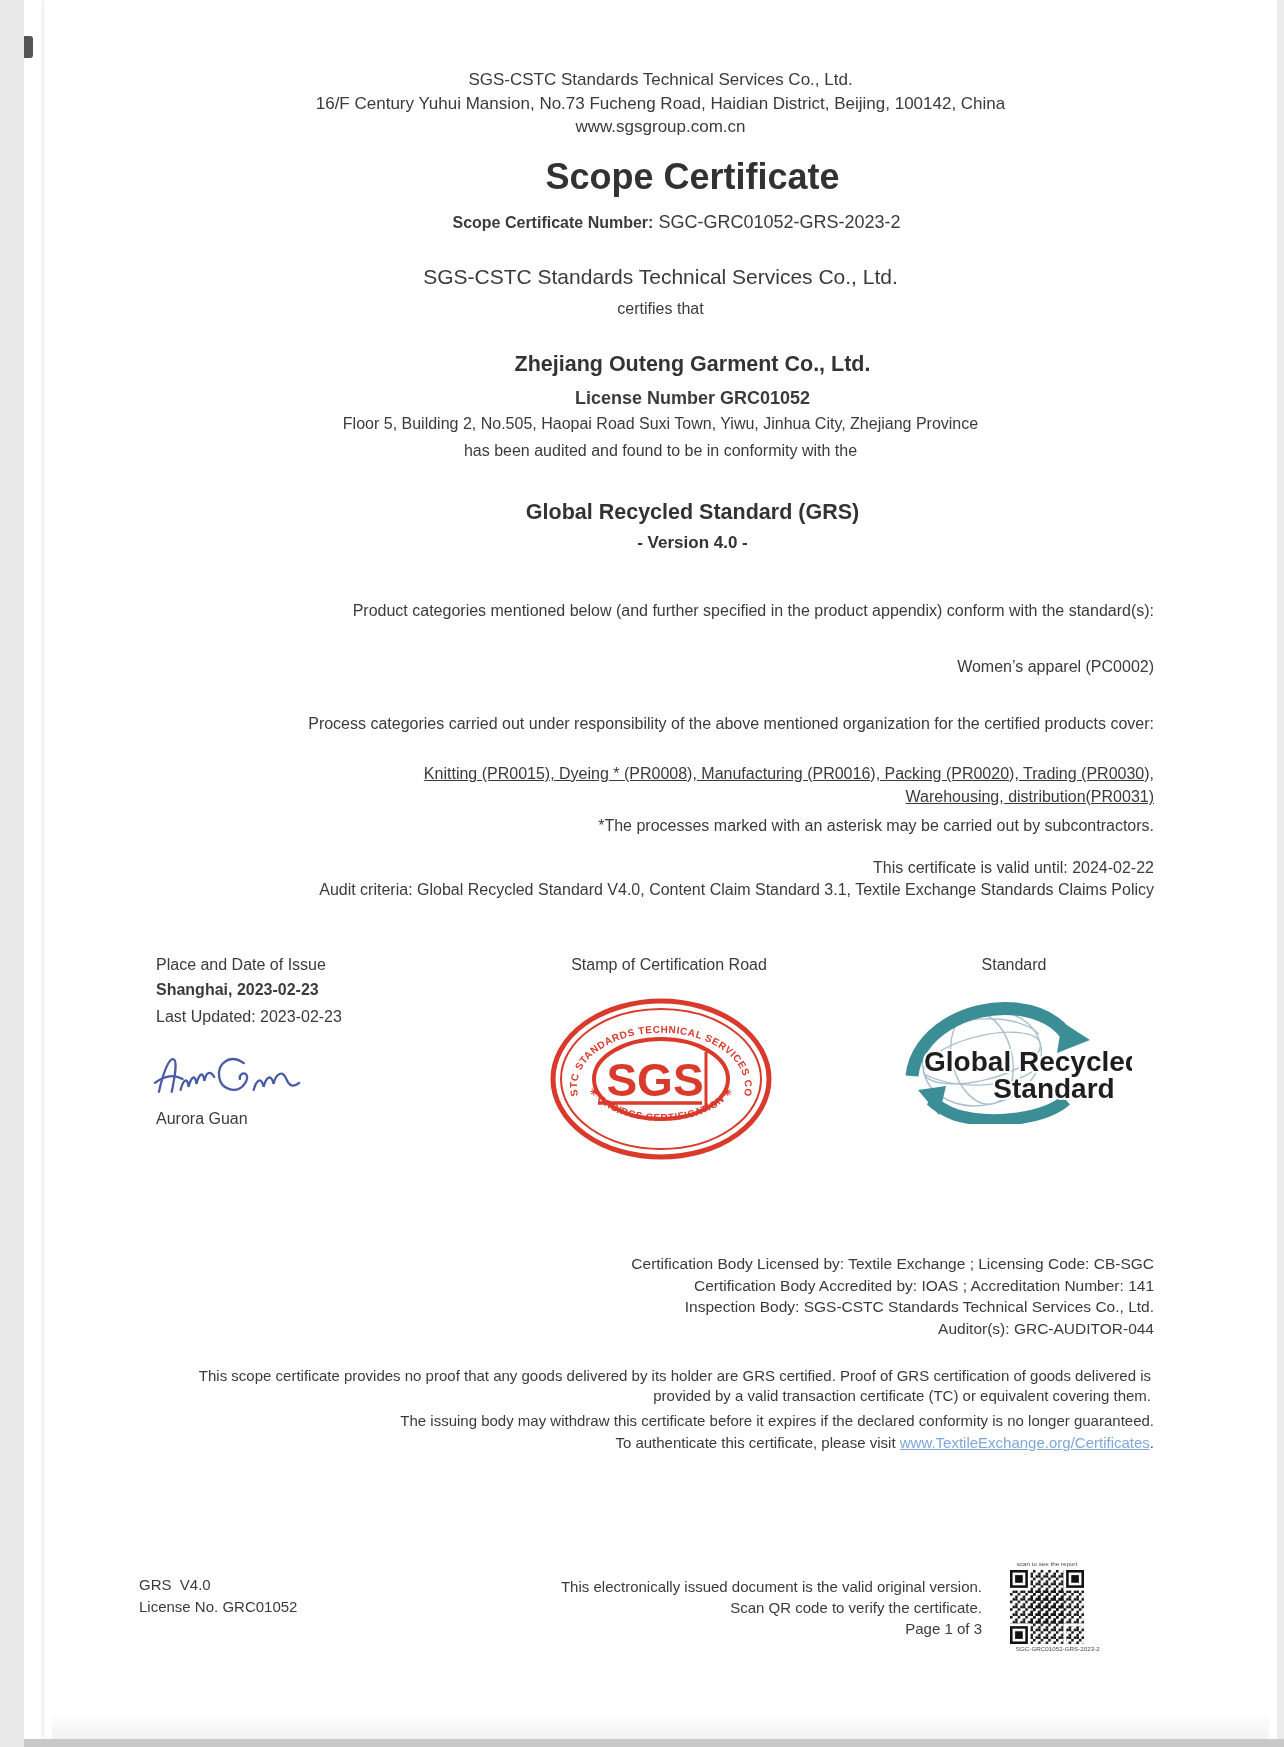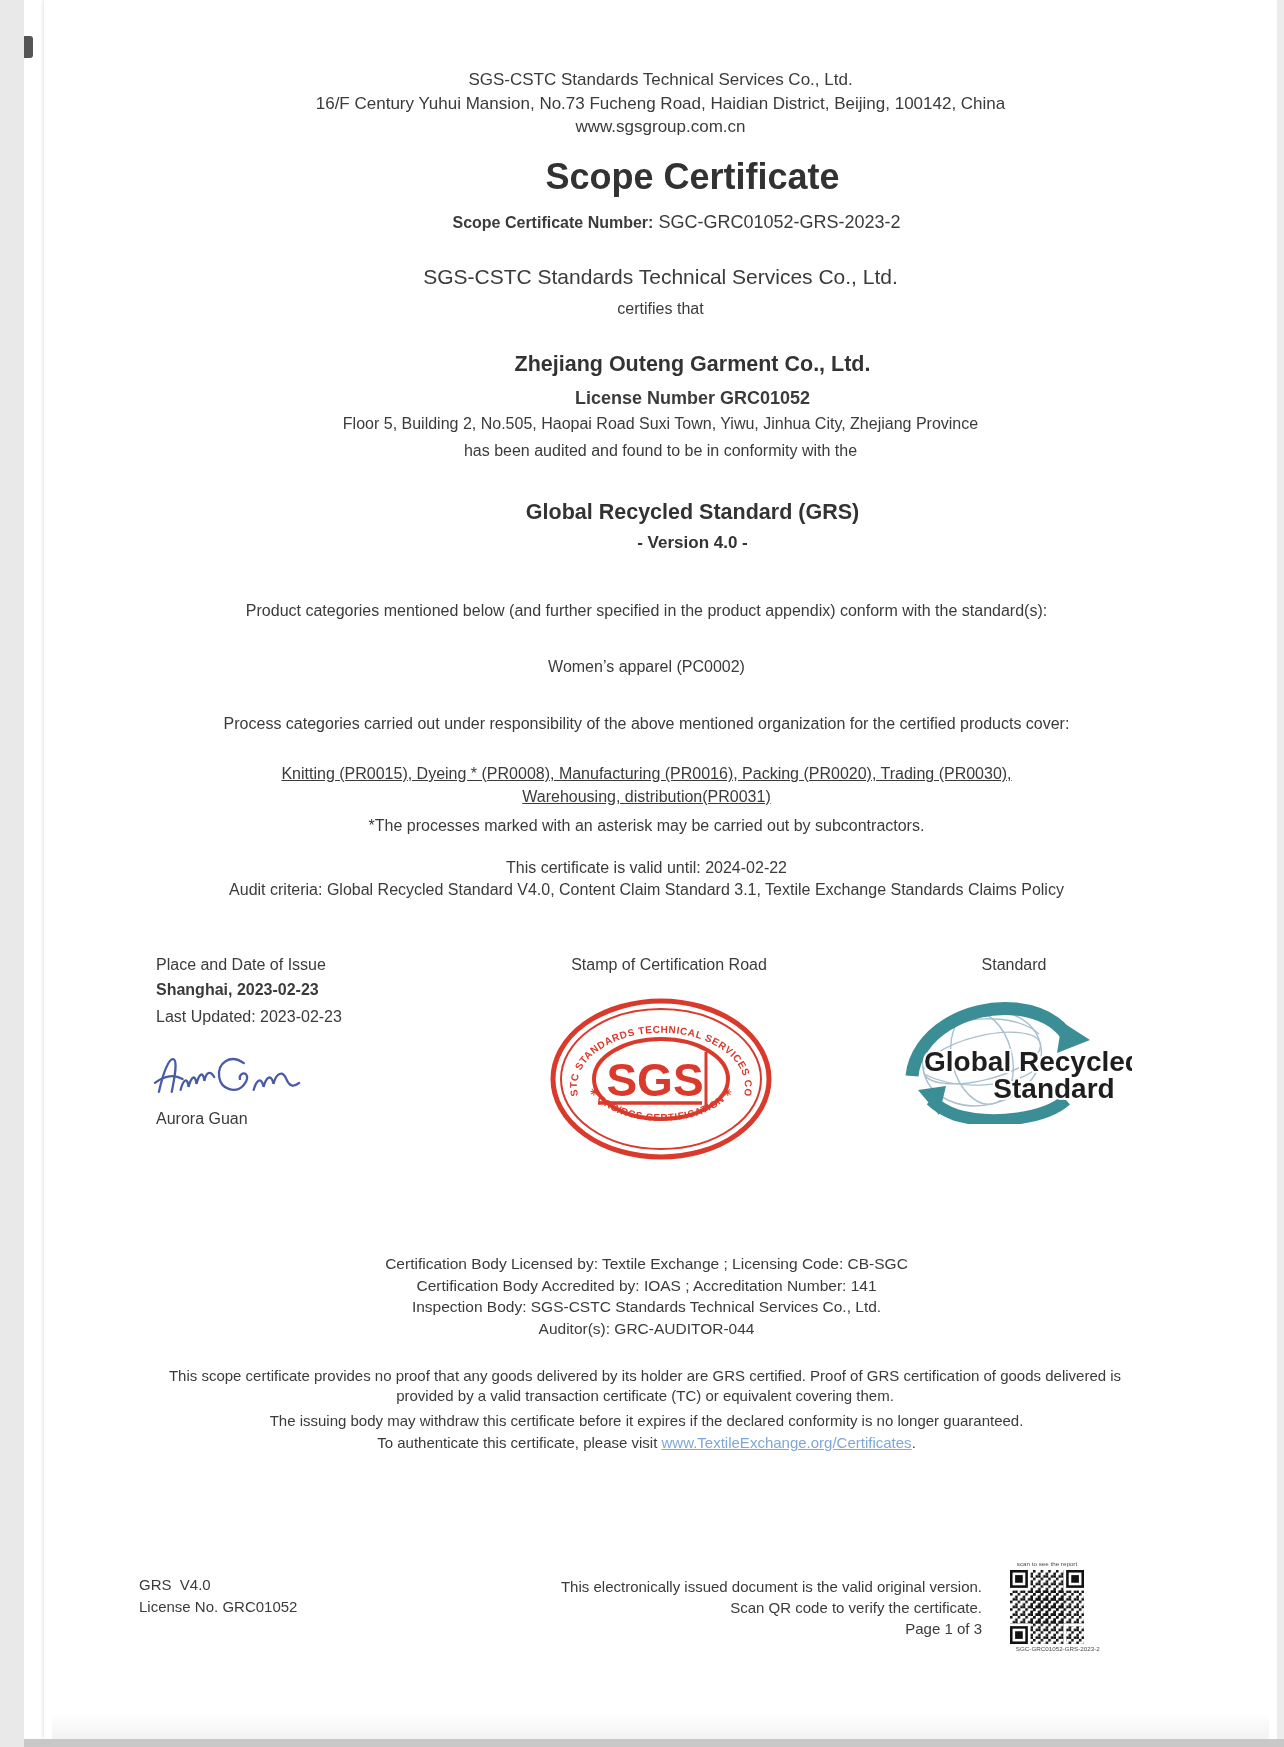--- a/index.html
+++ b/index.html
@@ -12,21 +12,21 @@
              background:linear-gradient(#ffffff,#f2f2f2);}
   .corner-mark{position:absolute;left:0;top:36px;width:9px;height:22px;background:#555;
                border-radius:0 3px 3px 0;}
   
   .scroll-track{position:absolute;left:1253px;top:0;width:31px;height:1747px;background:#ececec;}
   .scroll-thumb{position:absolute;left:1262px;top:24px;width:13px;height:872px;background:#9d9d9d;
                 border-radius:7px;border:1px solid #8f8f8f;}
   
   .t{position:absolute;color:#3b3b3b;line-height:1.35;}
   .center{left:0;width:1233px;text-align:center;}
-  .leftcol{left:95px;width:1015px;text-align:center;}
+  .leftcol{left:95px;width:1015px;text-align:right;}
   .b{font-weight:bold;padding-left:32px;}
   .doc-link{color:#7fa7d8;text-decoration:underline;cursor:pointer;}
   .pre{white-space:pre;}
   
   .sig-svg{position:absolute;left:108px;top:1046px;width:158px;height:60px;}
   .stamp-svg{position:absolute;left:505px;top:998px;width:224px;height:163px;}
   .grs-svg{position:absolute;left:850px;top:996px;width:238px;height:128px;}
   
   .qr-wrap{position:absolute;left:963px;top:1560px;width:80px;text-align:center;color:#4a4a4a;}
   .qr-cap{font-size:8px;line-height:9px;transform:scale(.78);transform-origin:center;white-space:nowrap;}

